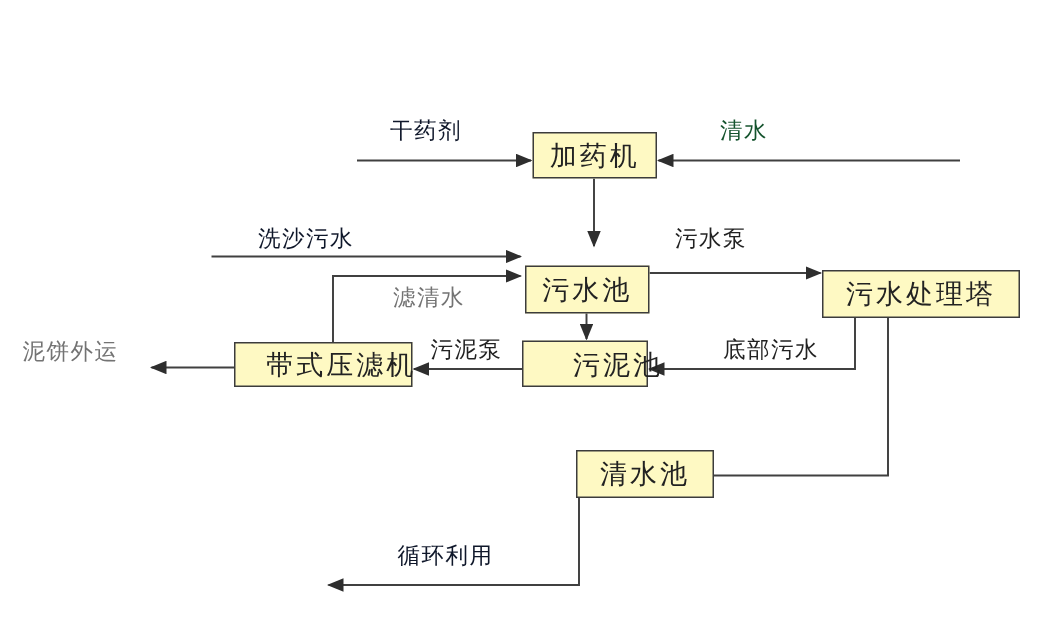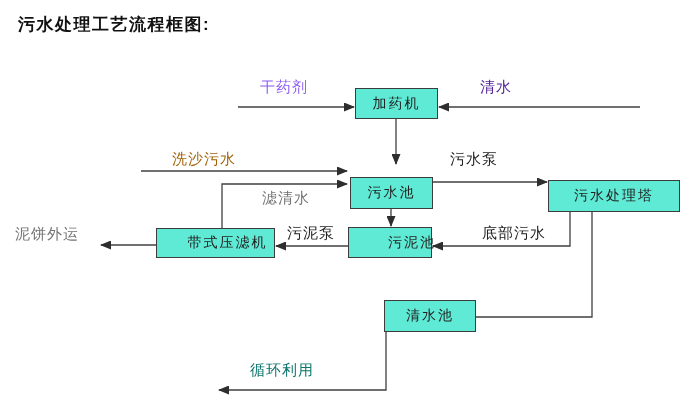--- a/index.html
+++ b/index.html
@@ -23,42 +23,41 @@
   }
   #flow-svg {
     position: absolute;
     left: 0; top: 0;
     width: 700px; height: 420px;
   }
   .node {
     position: absolute;
     box-sizing: border-box;
     border: 1.4px solid #3c3c3c;
-    background: #5eead4;
+    background: #fef9c3;
     display: flex;
     align-items: center;
     justify-content: center;
-    font-size: 14px;
+    font-size: 18px;
     color: #222222;
     letter-spacing: 2px;
     white-space: nowrap;
   }
   .flowlabel {
     position: absolute;
     font-size: 15px;
     color: #222222;
     letter-spacing: 1px;
     white-space: nowrap;
   }
 </style>
 </head>
 <body>
 
 <div id="stage">
-  <div id="title">污水处理工艺流程框图:</div>
 
   <svg id="flow-svg" viewBox="0 0 700 420" xmlns="http://www.w3.org/2000/svg">
     <defs>
       <marker id="arrow" markerUnits="userSpaceOnUse" markerWidth="11" markerHeight="9" refX="10" refY="4.5" orient="auto">
         <path d="M0,0 L11,4.5 L0,9 Z" fill="#2e2e2e"></path>
       </marker>
     </defs>
     <g id="edges-group">
         <polyline points="238,107 354,107" fill="none" stroke="#404040" stroke-width="1.3" marker-end="url(#arrow)"></polyline>
         <polyline points="640,107 439,107" fill="none" stroke="#404040" stroke-width="1.3" marker-end="url(#arrow)"></polyline>
@@ -77,23 +76,23 @@
 
   <div id="nodes-layer">
       <div class="node" style="left: 355px; top: 88px; width: 83px; height: 31px; color: rgb(34, 34, 34);">加药机</div>
       <div class="node" style="left: 350px; top: 165px; width: 83px; height: 32px; color: rgb(34, 34, 34); margin-top: 12px;">污水池</div>
       <div class="node" style="left: 548px; top: 165px; width: 132px; height: 32px; color: rgb(34, 34, 34); margin-top: 15px;">污水处理塔</div>
       <div class="node" style="left: 348px; top: 227px; width: 84px; height: 31px; color: rgb(34, 34, 34); padding-left: 44px;">污泥池</div>
       <div class="node" style="left: 156px; top: 228px; width: 119px; height: 30px; color: rgb(34, 34, 34); padding-left: 24px;">带式压滤机</div>
       <div class="node" style="left: 340px; top: 300px; width: 92px; height: 32px; color: rgb(34, 34, 34); margin-left: 44px;">清水池</div>
     </div>
   <div id="labels-layer">
-      <div class="flowlabel" style="left: 260px; top: 78px; color: #8b5cf6; text-align: center;">干药剂</div>
-      <div class="flowlabel" style="left: 480px; top: 78px; color: #4c1d95;">清水</div>
-      <div class="flowlabel" style="left: 172px; top: 150px; color: #a16207;">洗沙污水</div>
+      <div class="flowlabel" style="left: 260px; top: 78px; color: #0f172a; text-align: center;">干药剂</div>
+      <div class="flowlabel" style="left: 480px; top: 78px; color: #14532d;">清水</div>
+      <div class="flowlabel" style="left: 172px; top: 150px; color: #0f172a;">洗沙污水</div>
       <div class="flowlabel" style="left: 262px; top: 189px; color: #737373;">滤清水</div>
       <div class="flowlabel" style="left: 450px; top: 150px; color: rgb(34, 34, 34);">污水泵</div>
       <div class="flowlabel" style="left: 287px; top: 224px; color: rgb(34, 34, 34);">污泥泵</div>
       <div class="flowlabel" style="left: 470px; top: 224px; color: rgb(34, 34, 34); margin-left: 12px;">底部污水</div>
       <div class="flowlabel" style="left: 15px; top: 225px; color: #737373;">泥饼外运</div>
-      <div class="flowlabel" style="left: 250px; top: 361px; color: #0f766e;">循环利用</div>
+      <div class="flowlabel" style="left: 265px; top: 361px; color: #0f172a;">循环利用</div>
     </div>
 </div>
 
 </body></html>

